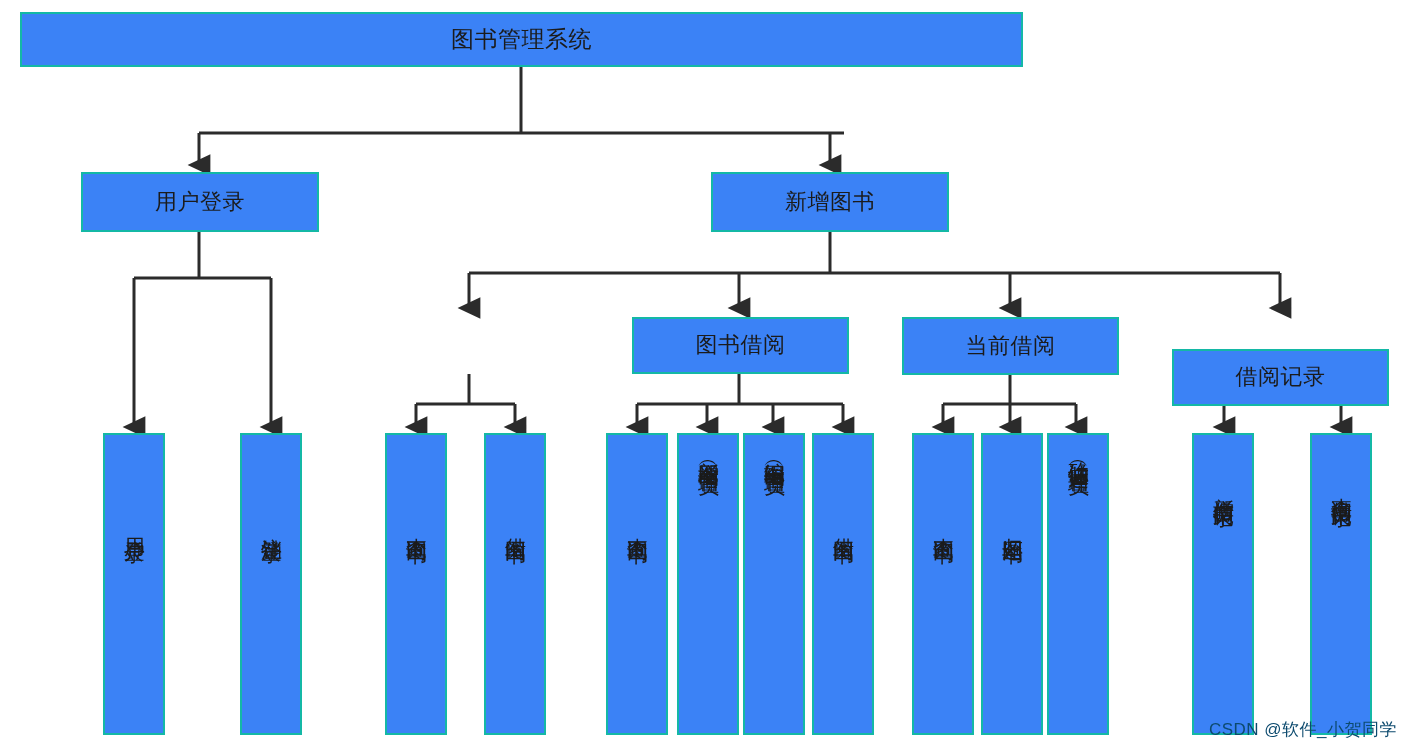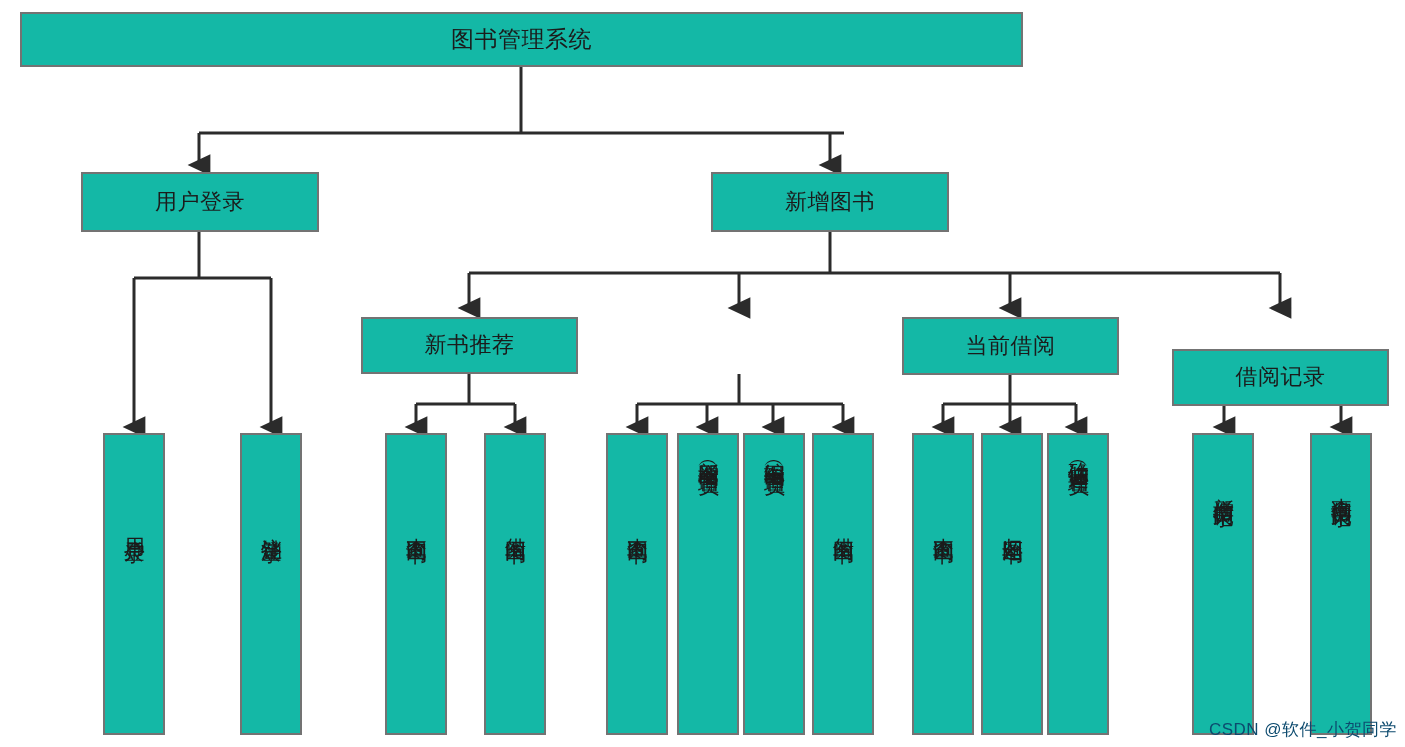--- a/index.html
+++ b/index.html
@@ -22,22 +22,22 @@
     position: absolute;
     left: 0;
     top: 0;
     width: 1405px;
     height: 747px;
     pointer-events: none;
   }
   .node {
     position: absolute;
     box-sizing: border-box;
-    background: #14b8a6;
-    border: 2px solid #737373;
+    background: #3b82f6;
+    border: 2px solid #14b8a6;
     display: flex;
     align-items: center;
     justify-content: center;
     color: #1b1b1b;
   }
   .node.horiz {
     font-size: 22px;
     letter-spacing: 0.5px;
     line-height: 1.1;
   }
@@ -129,24 +129,24 @@
   </div>
 
   <div class="node horiz" style="left:81px; top:172px; width:238px; height:60px;">
     <span>用户登录</span>
   </div>
 
   <div class="node horiz" style="left:711px; top:172px; width:238px; height:60px;">
     <span>新增图书</span>
   </div>
 
-  <div class="node horiz" style="left:361px; top:317px; width:217px; height:57px;">
-    <span>新书推荐</span>
-  </div>
-
+
+  <div class="node horiz" style="left:632px; top:317px; width:217px; height:57px;">
+    <span>图书借阅</span>
+  </div>
 
   <div class="node horiz" style="left:902px; top:317px; width:217px; height:58px;">
     <span>当前借阅</span>
   </div>
 
   <div class="node horiz" style="left:1172px; top:317px; width:217px; height:57px;margin-top:32px;">
     <span>借阅记录</span>
   </div>
 
   <div class="node leaf" style="left:103px; top:433px; width:62px; height:302px; padding-top:86px;">

